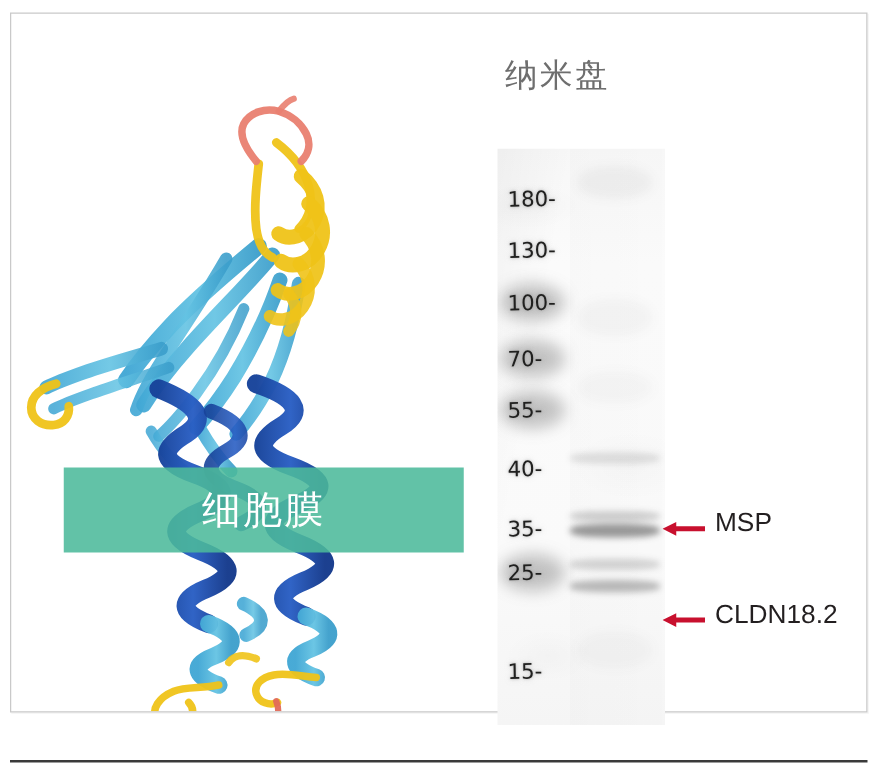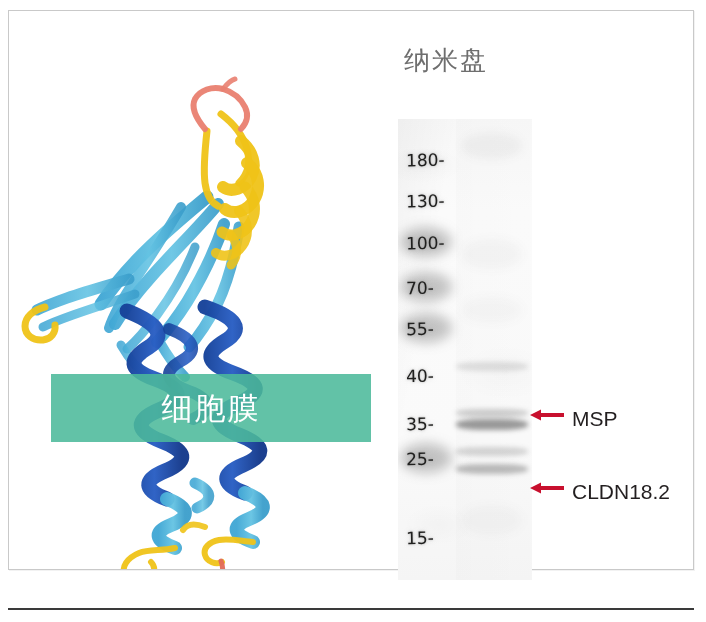--- a/index.html
+++ b/index.html
@@ -134,21 +134,21 @@
   .lane-smudge {
     position: absolute;
     border-radius: 45%;
     filter: blur(4px);
   }
 
   
   .annot {
     position: absolute;
     display: flex;
-    align-items: flex-start;
+    align-items: flex-end;
     gap: 8px;
     white-space: nowrap;
   }
   .arrow-left { display: block; }
   .annot-label {
     font-size: 21px;
     color: #231f20;
     font-family: "Liberation Sans", sans-serif;
   }
 </style>

